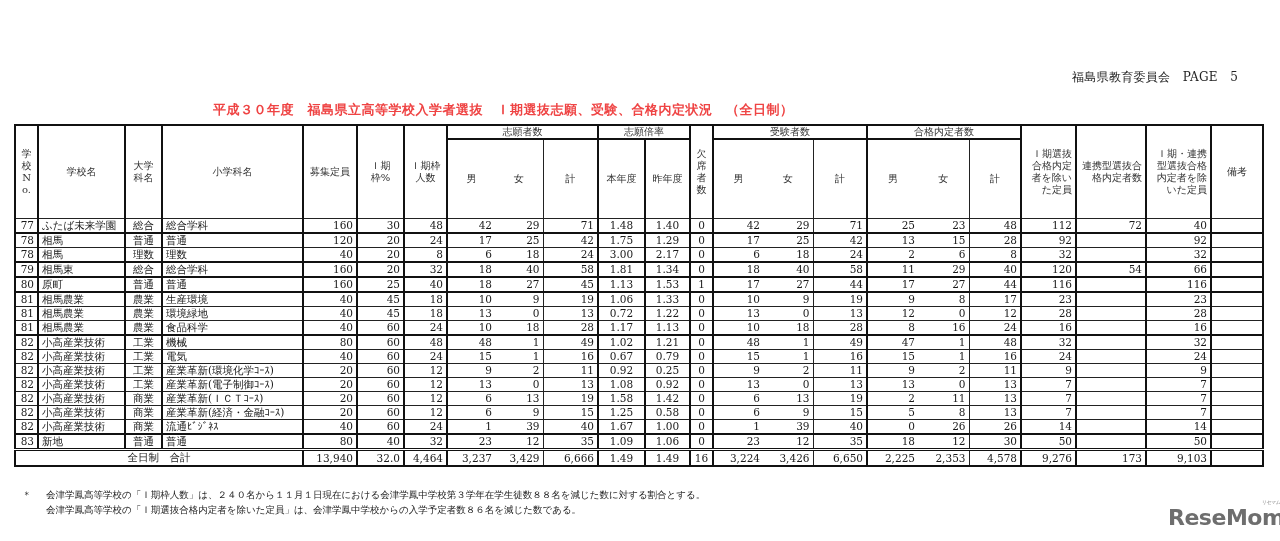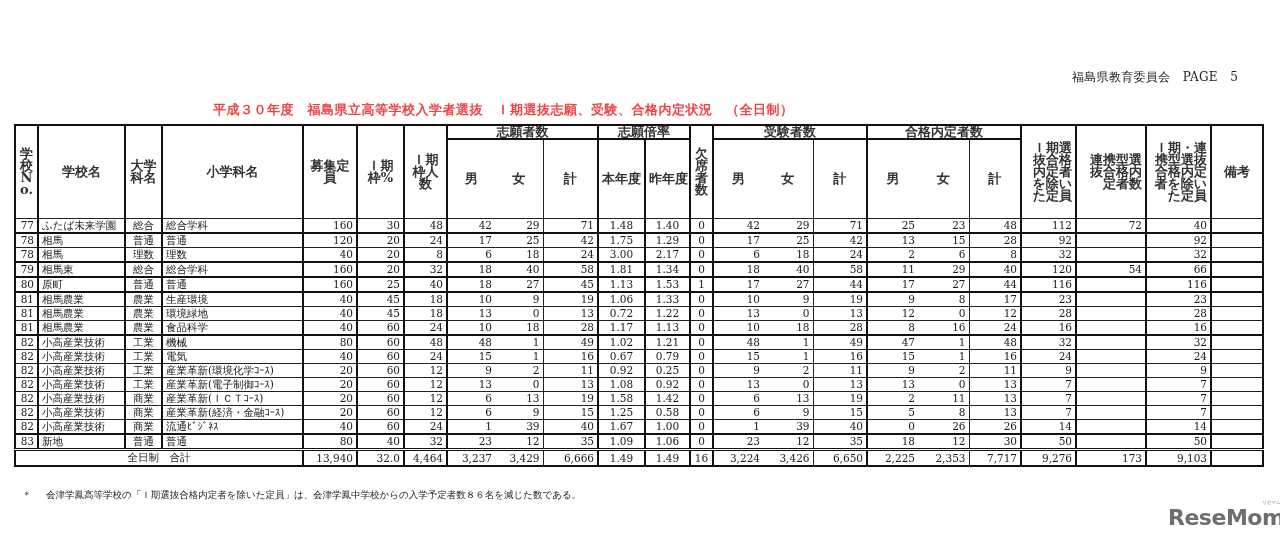--- a/index.html
+++ b/index.html
@@ -24,21 +24,21 @@
     border-collapse: collapse;
     table-layout: fixed;
     font-size: 10.5px;
   }
   table.main td, table.main th {
     border: 1px solid #222;
     padding: 0 3px;
     overflow: hidden; white-space: nowrap;
     font-weight: normal;
   }
-  table.main th { font-size: 13px; color: #333; line-height: 12px; font-weight: bold; }
+  table.main th { font-size: 10px; color: #333; line-height: 12px; }
   .hdr-group th.grp { height: 12px; border-bottom: 2px solid #111; }
   .hdr-sub th { height: 78px; }
   .vt { white-space: normal !important; word-break: break-all; text-align: center; }
   .wrap { white-space: normal !important; text-align: right; word-break: break-all; }
   tbody td { height: 13px; line-height: 13px; }
   td.num { text-align: right; }
   td.ctr { text-align: center; }
   td.lft { text-align: left; }
   tr.dotted td { border-bottom: 1px dotted #444; }
   tr.grp-start td { border-top: 2px solid #111; }
@@ -540,32 +540,33 @@
       <td class="num noL">3,429</td>
       <td class="num thickR">6,666</td>
       <td class="ctr thickR">1.49</td>
       <td class="ctr thickR">1.49</td>
       <td class="ctr thickR">16</td>
       <td class="num noR">3,224</td>
       <td class="num noL">3,426</td>
       <td class="num thickR">6,650</td>
       <td class="num noR">2,225</td>
       <td class="num noL">2,353</td>
-      <td class="num thickR">7,717</td>
+      <td class="num thickR">4,578</td>
       <td class="num thickR">9,276</td>
       <td class="num thickR">173</td>
       <td class="num thickR">9,103</td>
       <td></td>
     </tr>
   </tfoot>
 </table>
 
 <div class="notes">
   <span class="star">＊</span>
   <div class="lines">
+    <div>会津学鳳高等学校の「Ｉ期枠人数」は、２４０名から１１月１日現在における会津学鳳中学校第３学年在学生徒数８８名を減じた数に対する割合とする。</div>
     <div>会津学鳳高等学校の「Ｉ期選抜合格内定者を除いた定員」は、会津学鳳中学校からの入学予定者数８６名を減じた数である。</div>
   </div>
 </div>
 
 <div class="logo">
   <span>ReseMom</span>
   <span class="ruby">リセマム</span>
 </div>
 
 </body></html>

